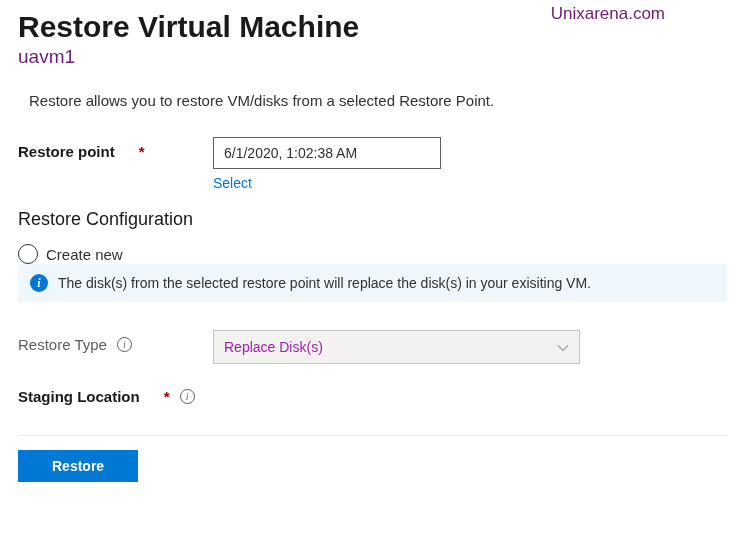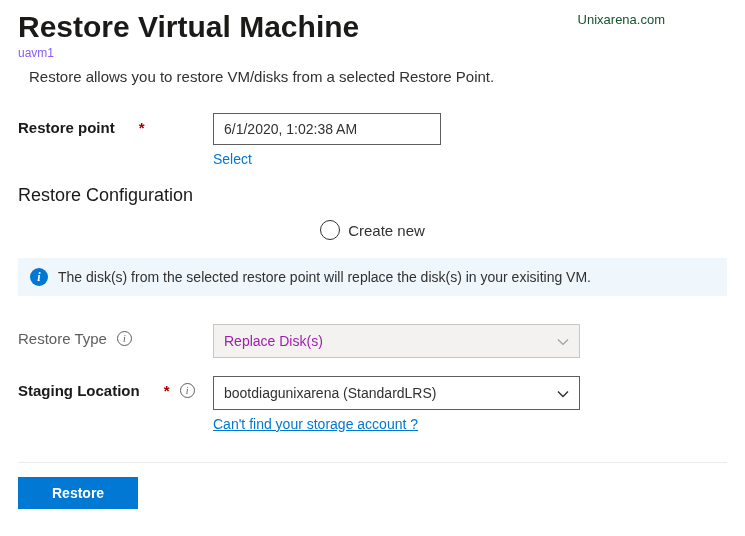--- a/index.html
+++ b/index.html
@@ -13,30 +13,30 @@
       padding: 10px 18px;
       position: relative;
     }
     .page-title {
       font-size: 30px;
       font-weight: 600;
       color: #1b1a19;
       margin-bottom: 2px;
     }
     .subtitle {
-      font-size: 12px;
-      color: #8b5cf6;
-      margin-bottom: 8px;
+      font-size: 19px;
+      color: #701a75;
+      margin-bottom: 24px;
     }
     .watermark {
       position: absolute;
-      top: 12px;
+      top: 4px;
       right: 80px;
-      color: #14532d;
-      font-size: 13px;
+      color: #701a75;
+      font-size: 17px;
     }
     .description {
       font-size: 15px;
       color: #323130;
       margin-bottom: 28px;
       margin-left: 11px;
     }
     .form-row {
       display: flex;
       align-items: flex-start;
@@ -77,22 +77,20 @@
       font-size: 18px;
       font-weight: 400;
       color: #1b1a19;
       margin-top: 8px;
       margin-bottom: 14px;
     }
     .radio-row {
       display: flex;
       align-items: center;
       gap: 22px;
-      margin-bottom: 18px;
-      flex-direction: column;
     }
     .radio-opt {
       display: flex;
       align-items: center;
       gap: 8px;
       cursor: pointer;
     }
     .radio-circle {
       width: 20px; height: 20px;
       border: 1.5px solid #323130;
@@ -229,31 +227,20 @@
       </span>
     </div>
   </div>
 </div>
 
 <div class="form-row">
   <div class="label-col">
     <span>Staging Location</span>&nbsp;<span class="required">*</span>
     <span class="tooltip-icon">i</span>
   </div>
-  <div class="field-col">
-    <div class="dropdown">
-      <span>bootdiagunixarena (StandardLRS)</span>
-      <span class="chevron">
-        <svg viewBox="0 0 12 12">
-            <path d="M1 3.5 L6 8.5 L11 3.5" fill="none" stroke="#323130" stroke-width="1.4"></path>
-          </svg>
-      </span>
-    </div>
-    <div><span class="link underline">Can't find your storage account ?</span></div>
-  </div>
 </div>
 
 <hr class="divider">
 
 <button class="primary-btn">Restore</button>
 
 
 
 
 </body></html>

